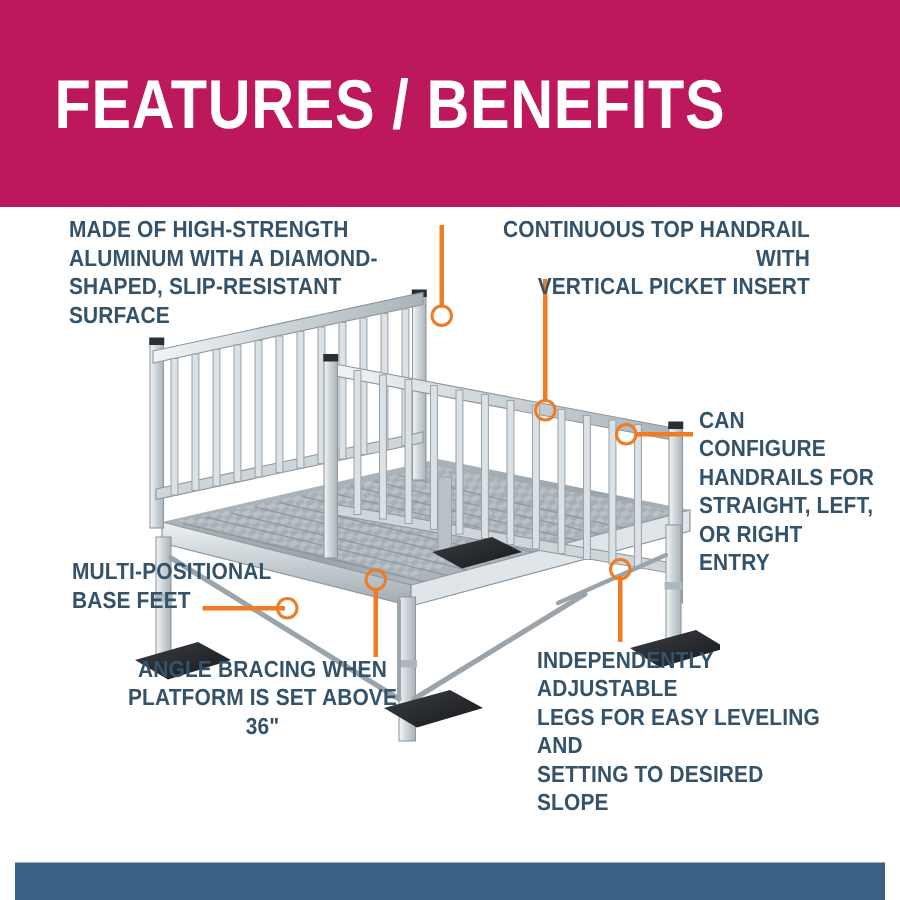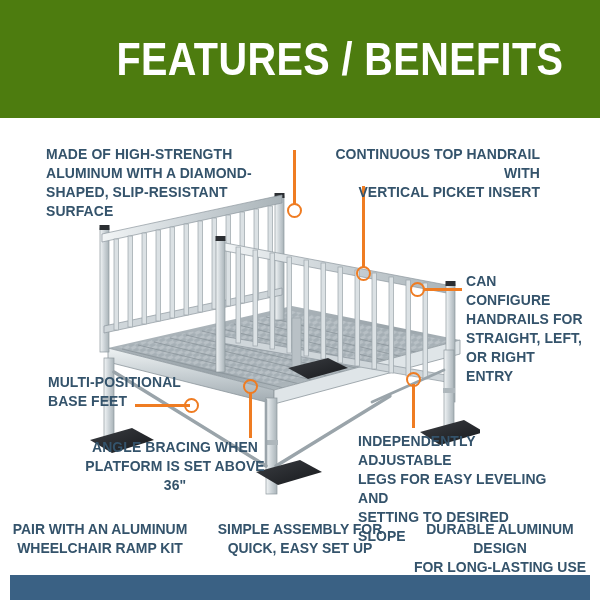--- a/index.html
+++ b/index.html
@@ -6,23 +6,23 @@
   body{
     width:600px;height:600px;overflow:hidden;
     background:#ffffff;
     font-family:"Liberation Sans", sans-serif;
     -webkit-font-smoothing:antialiased;
   }
   #root{position:relative;width:600px;height:600px;background:#fff;}
 
   
   .header{
-    position:absolute;left:0;top:0;width:600px;height:118px;
-    background:#4d7c0f;
-    display:flex;align-items:center;justify-content:flex-end;
+    position:absolute;left:0;top:0;width:600px;height:138px;
+    background:#be185d;
+    display:flex;align-items:center;justify-content:flex-start;
   }
   .header-title{
     color:#ffffff;
     font-family:"Liberation Sans Narrow","Liberation Sans",sans-serif;
     font-weight:bold;
     font-size:46px;
     letter-spacing:0.5px;
     transform:scaleX(0.86);
     transform-origin:center center;
     white-space:nowrap;
@@ -258,24 +258,16 @@
 STRAIGHT, LEFT,
 OR RIGHT ENTRY</div>
   <div id="callout-basefeet" class="callout c-left">MULTI-POSITIONAL
 BASE FEET</div>
   <div id="callout-bracing" class="callout c-center">ANGLE BRACING WHEN
 PLATFORM IS SET ABOVE 36"</div>
   <div id="callout-legs" class="callout c-left">INDEPENDENTLY ADJUSTABLE
 LEGS FOR EASY LEVELING AND
 SETTING TO DESIRED SLOPE</div>
 
-  <div class="footer-row">
-    <div class="footer-cell">PAIR WITH AN ALUMINUM
-WHEELCHAIR RAMP KIT</div>
-    <div class="footer-cell">SIMPLE ASSEMBLY FOR
-QUICK, EASY SET UP</div>
-    <div class="footer-cell">DURABLE ALUMINUM DESIGN
-FOR LONG-LASTING USE</div>
-  </div>
 
   <div class="footer-bar"></div>
 
 </div>
 
 </body></html>

